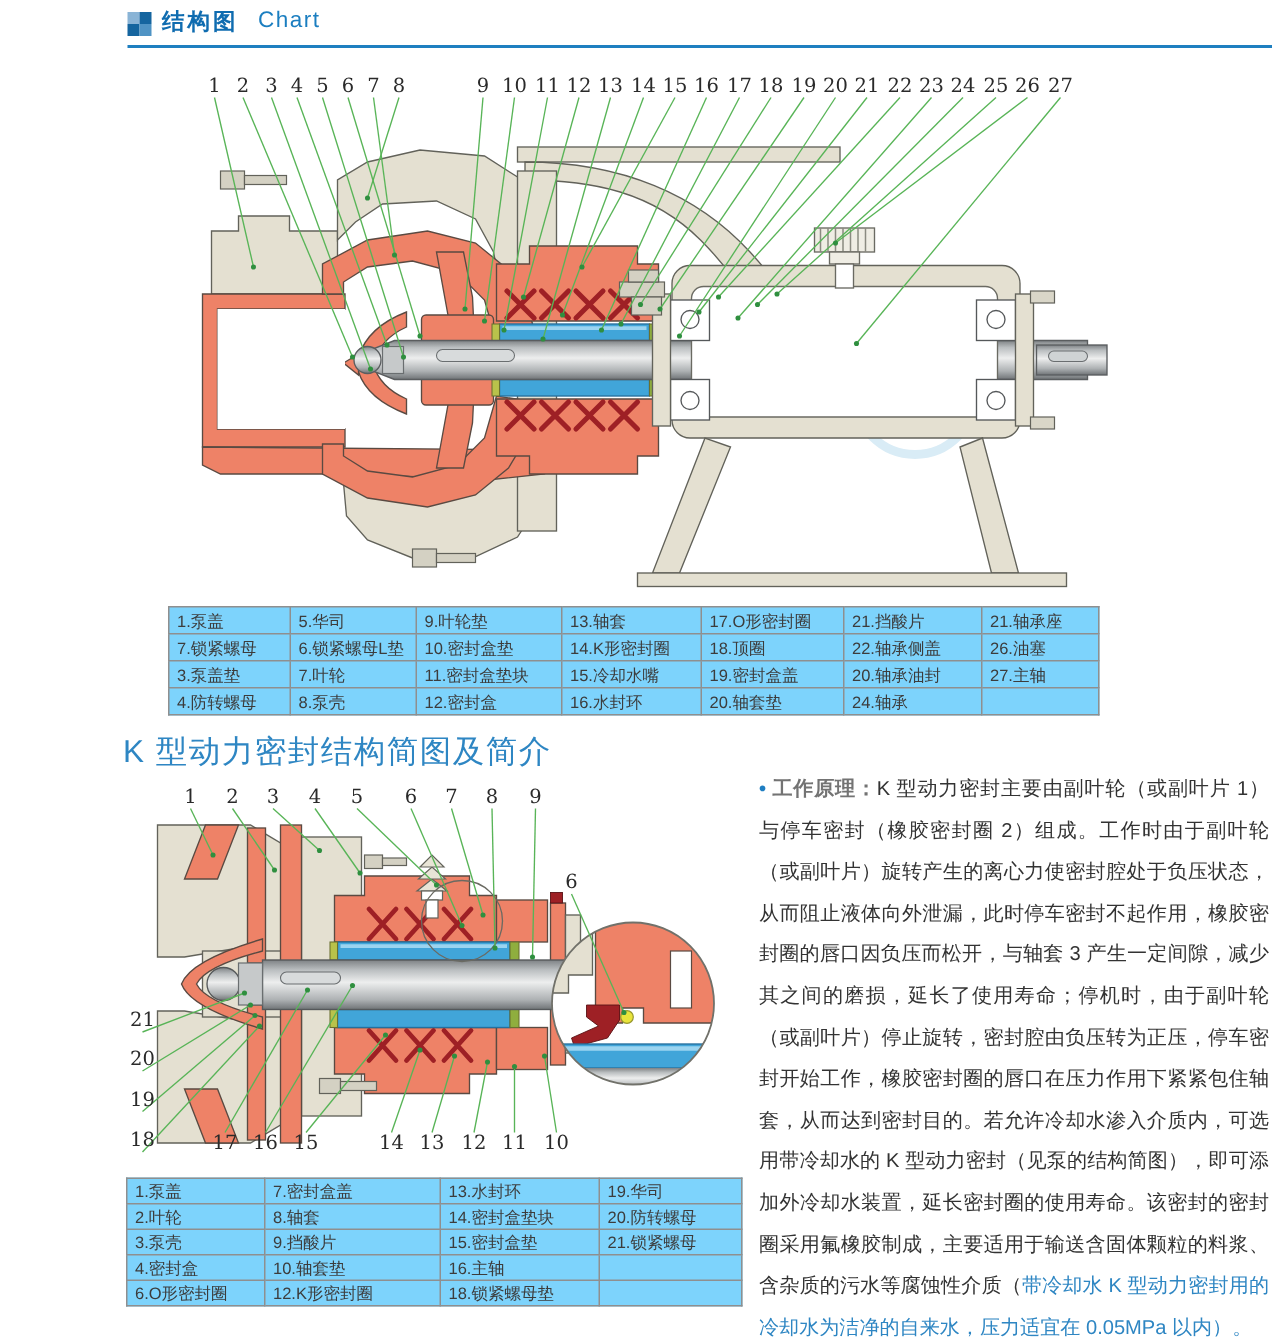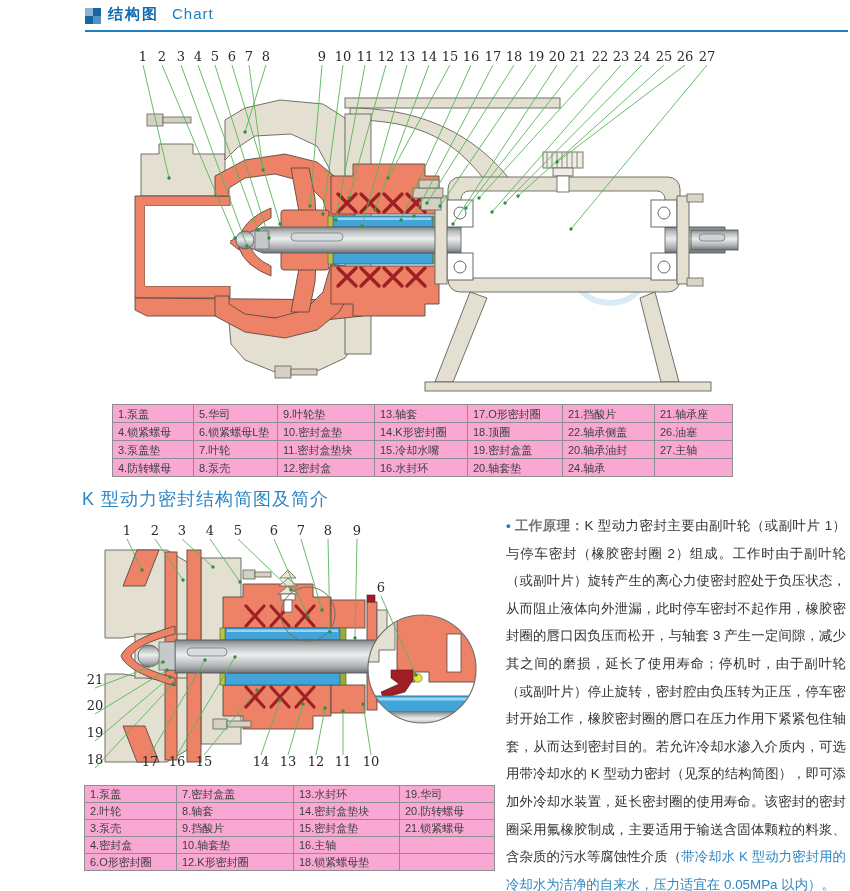--- a/index.html
+++ b/index.html
@@ -13,26 +13,26 @@
   .hdr-icon .q3{background:#15659f;} .hdr-icon .q4{background:#4f93c4;}
   .hdr-zh{left:108px;top:5px;font-size:15px;font-weight:bold;color:#0f6cb0;letter-spacing:2px;text-align:right;}
   .hdr-en{left:172px;top:5px;font-size:15px;font-weight:normal;color:#1b7ec0;letter-spacing:1px;}
   .hdr-rule{left:85px;top:30px;width:763px;height:2px;background:#1e7fc0;}
   
   .d1{left:95px;top:48px;width:660px;height:355px;}
   .d2{left:75px;top:522px;width:430px;height:258px;}
   svg{display:block;}
   .pnum{font-family:"DejaVu Serif","Liberation Serif",serif;font-size:13px;fill:#2a2a2a;}
   
-  table{border-collapse:collapse;background:#f9a8d4;}
+  table{border-collapse:collapse;background:#7dd3fc;}
   td{border:1px solid #8f8f8f;font-size:11px;color:#3c3c3c;padding:1px 2px 0 5px;white-space:nowrap;overflow:hidden;}
   .t1{left:112px;top:404px;} .t1 td{height:16px;}
   .t2{left:84px;top:785px;}  .t2 td{height:15px;}
   
-  .sec-title{left:82px;top:487px;font-size:18px;color:#2e86c3;letter-spacing:1px;}
+  .sec-title{left:82px;top:487px;font-size:21px;color:#2e86c3;letter-spacing:1px;}
   
   .principle{left:506px;top:512px;width:340px;font-size:13.4px;line-height:2.06;
              color:#333;text-align:justify;}
   .principle .blt{color:#1f7ec2;font-weight:bold;}
   .principle .lbl{color:#737373;font-weight:bold;}
   .principle .hl{color:#2e86c3;}
 </style>
 </head>
 <body>
 
@@ -261,21 +261,21 @@
       <tr>
         <td>1.泵盖</td>
         <td>5.华司</td>
         <td>9.叶轮垫</td>
         <td>13.轴套</td>
         <td>17.O形密封圈</td>
         <td>21.挡酸片</td>
         <td>21.轴承座</td>
       </tr>
       <tr>
-        <td>4.锁紧螺母</td>
+        <td>7.锁紧螺母</td>
         <td>6.锁紧螺母L垫</td>
         <td>10.密封盒垫</td>
         <td>14.K形密封圈</td>
         <td>18.顶圈</td>
         <td>22.轴承侧盖</td>
         <td>26.油塞</td>
       </tr>
       <tr>
         <td>3.泵盖垫</td>
         <td>7.叶轮</td>

